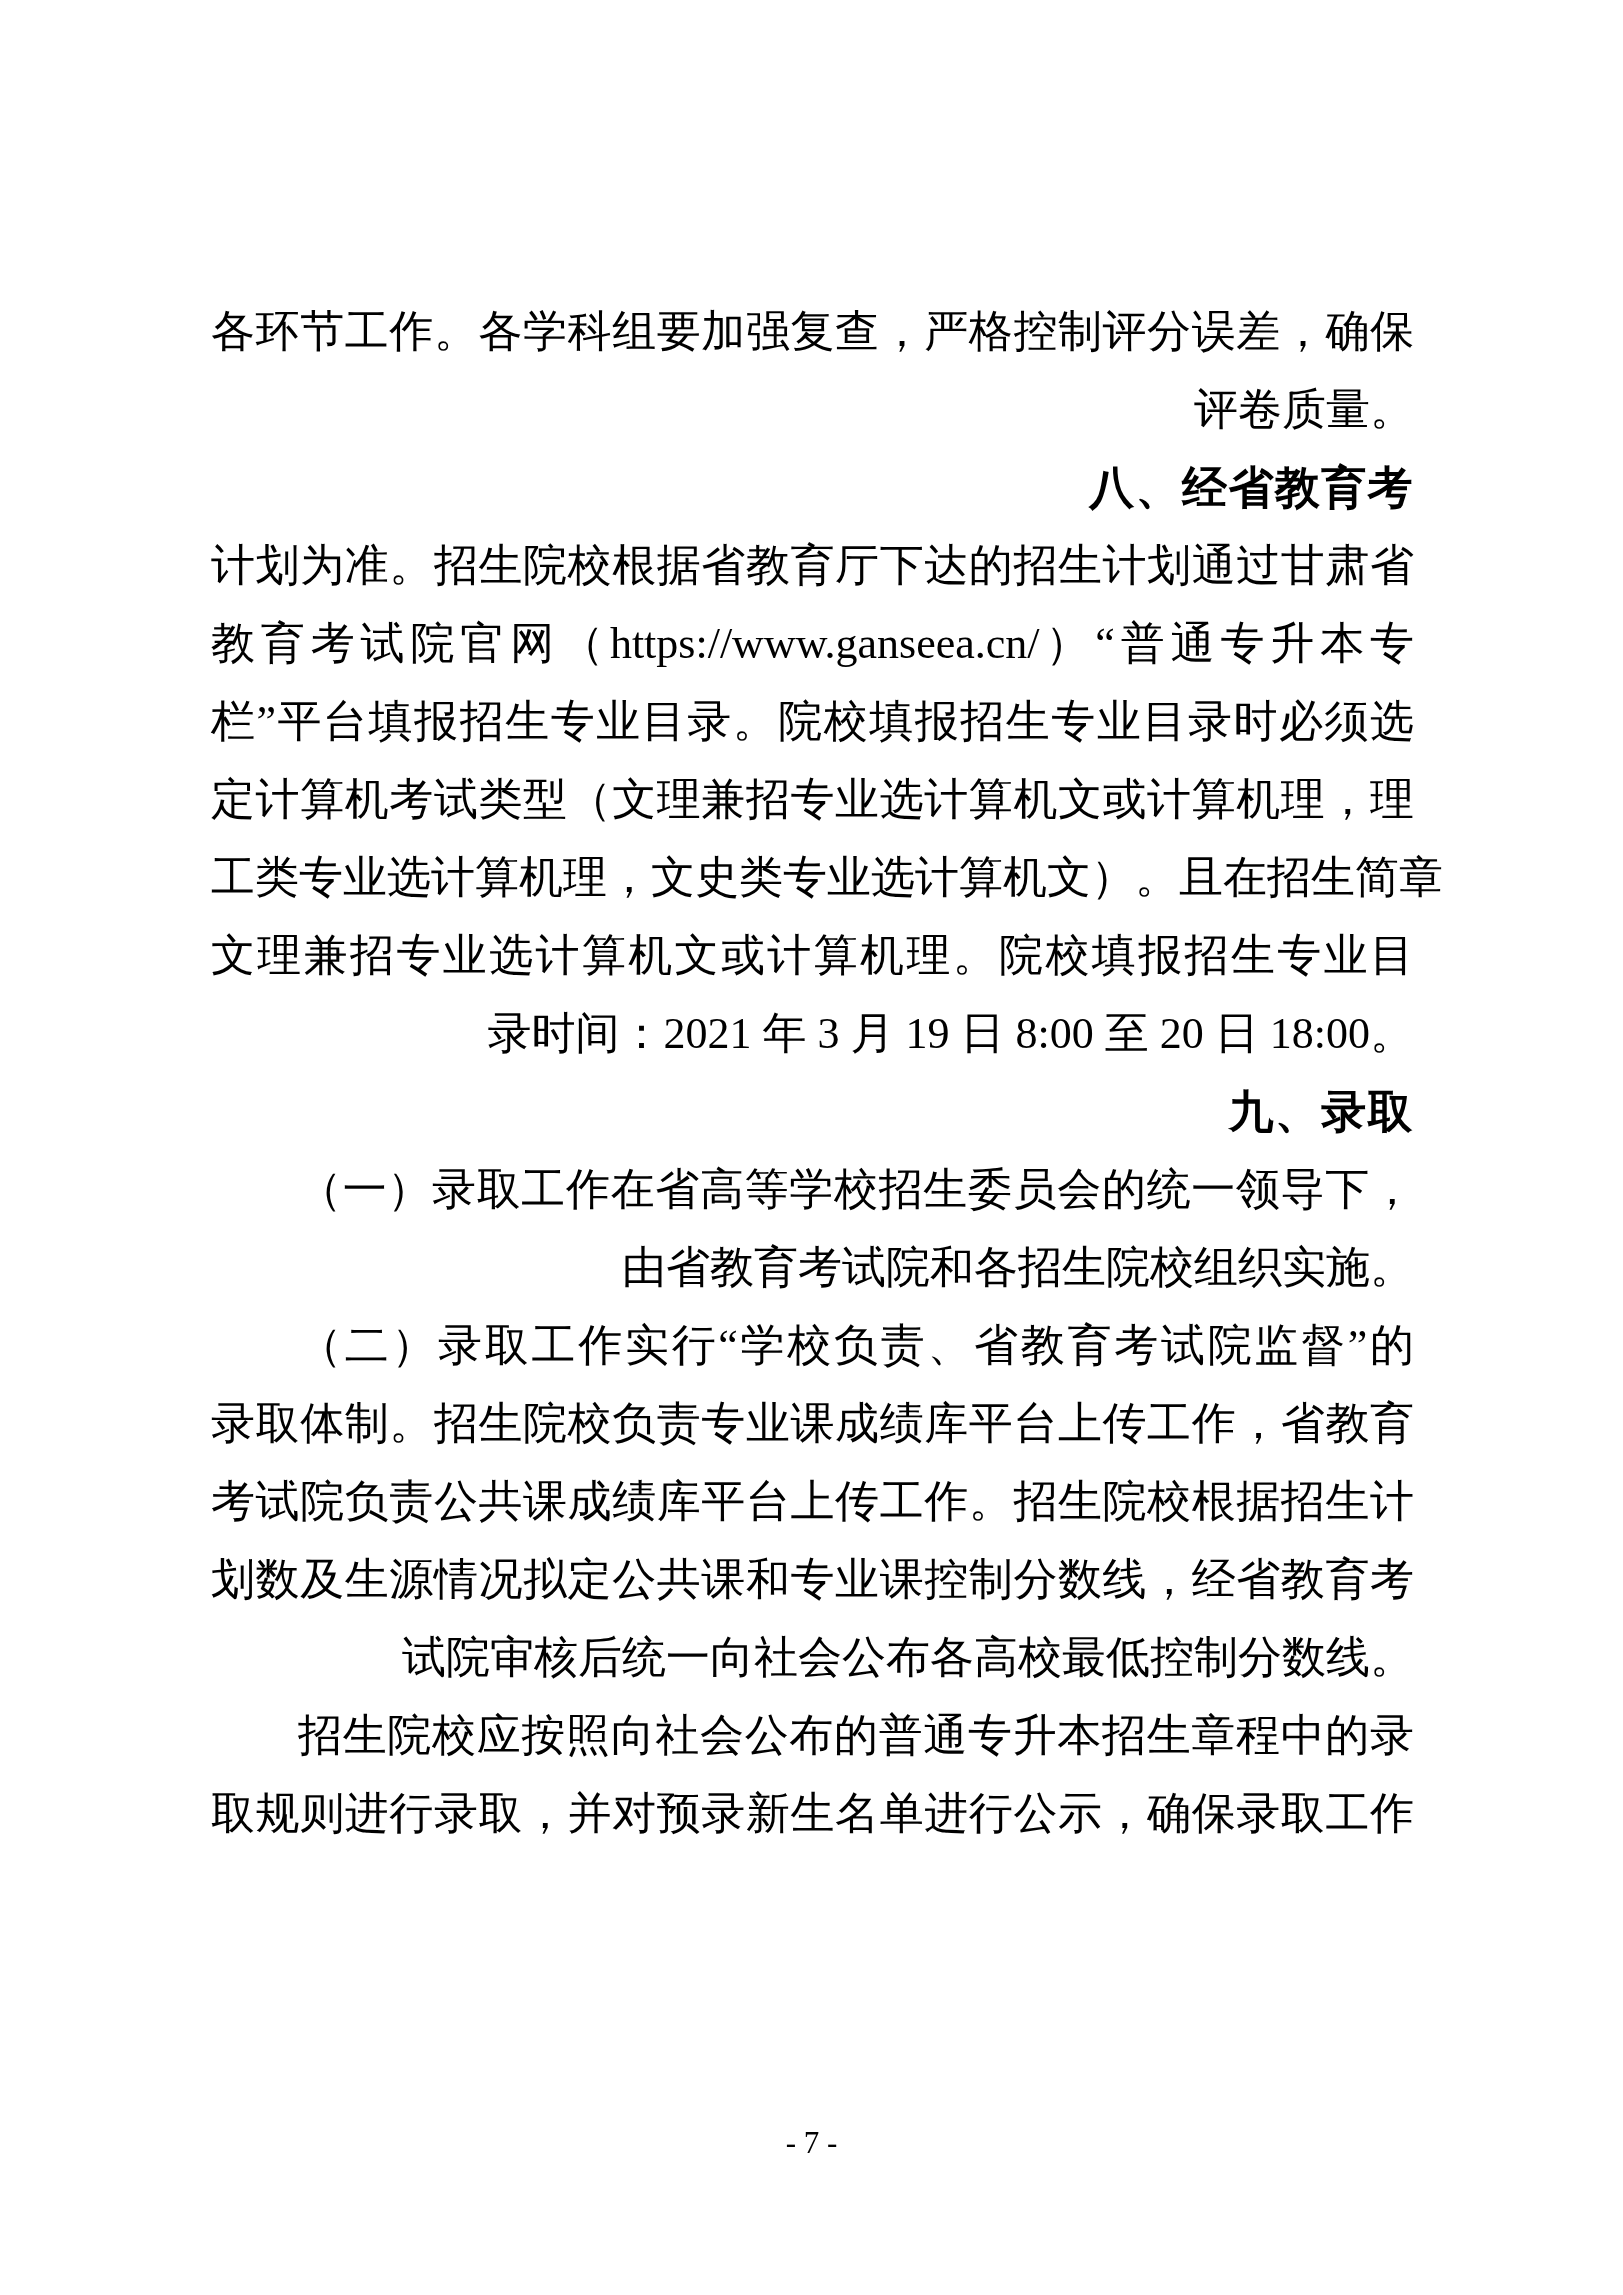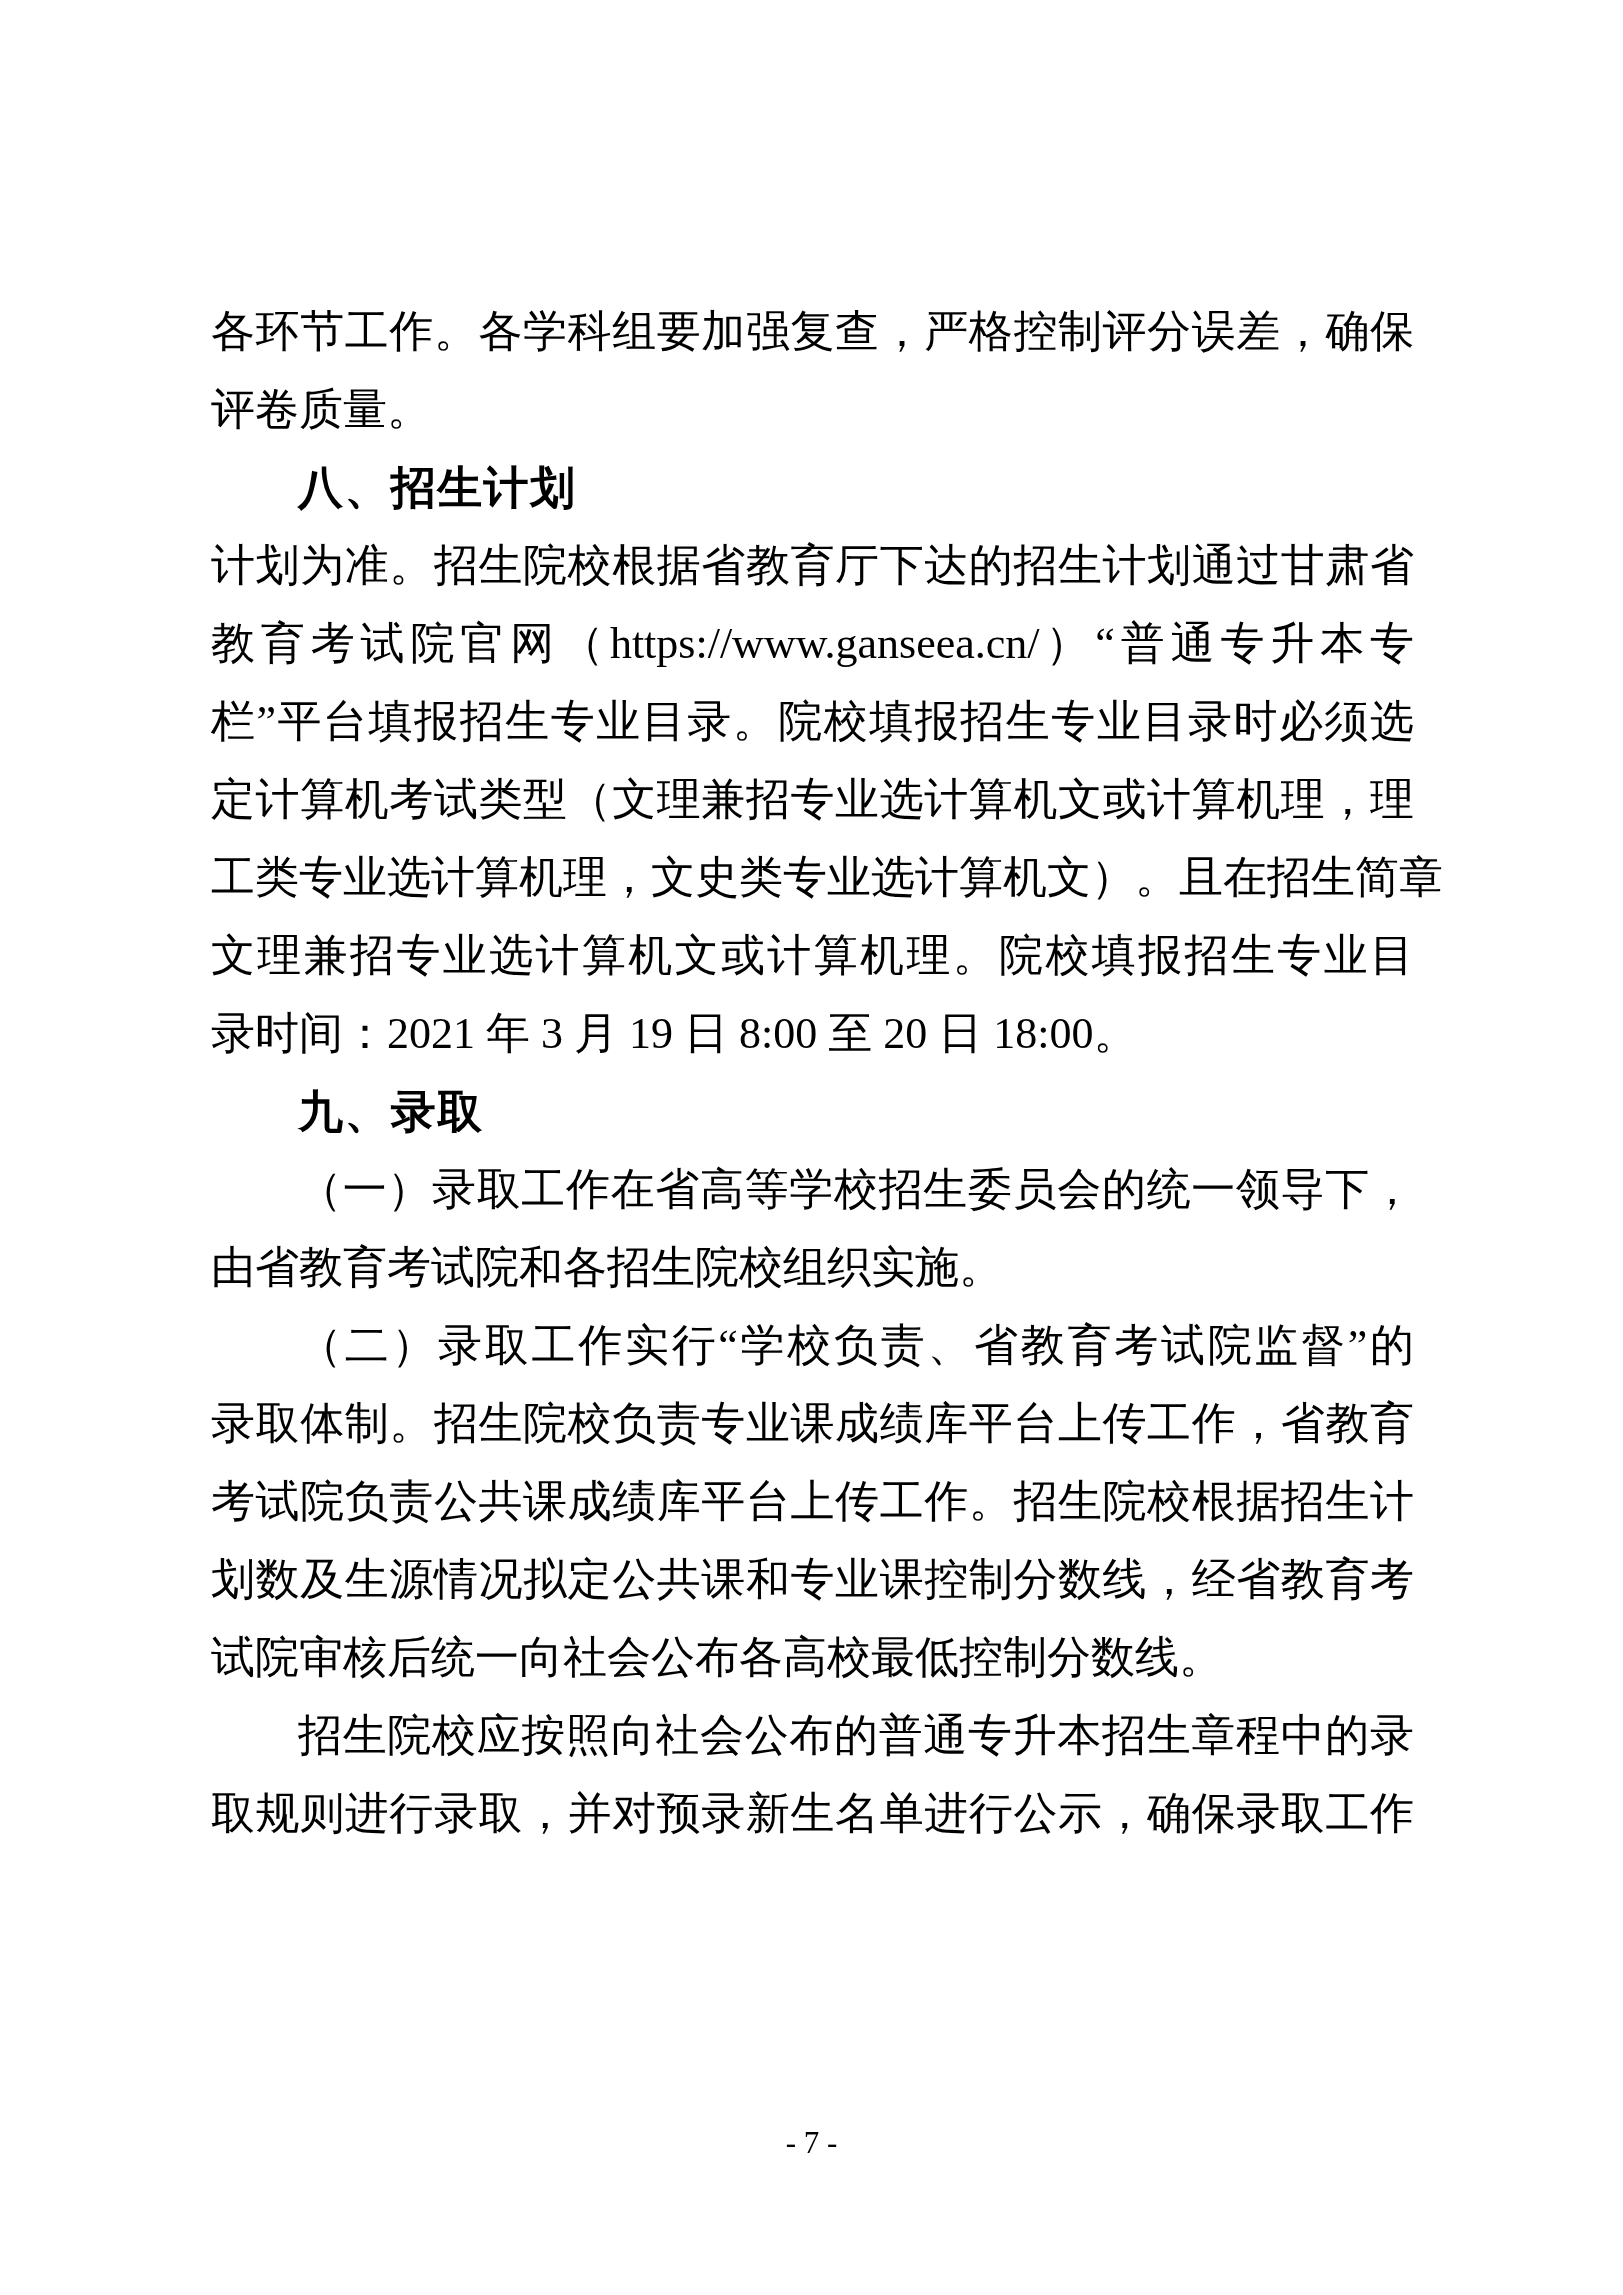--- a/index.html
+++ b/index.html
@@ -24,21 +24,21 @@
     position: absolute;
     left: 211px;
     top: 293px;
     width: 1203px;
   }
   .line {
     height: 78px;
     line-height: 78px;
     font-size: 44px;
     white-space: nowrap;
-    text-align: left;
+    text-align: right;
     color: #000000;
   }
   .line.fill {
     text-align: justify;
     text-align-last: justify;
   }
   .line.indent {
     padding-left: 87px;
   }
   .line.heading {
@@ -58,21 +58,21 @@
     font-family: "Liberation Serif", "DejaVu Serif", serif;
   }
 </style>
 </head>
 <body>
 
 <div class="doc-page">
   <div class="doc-lines">
       <div class="line fill">各环节工作。各学科组要加强复查，严格控制评分误差，确保</div>
       <div class="line">评卷质量。</div>
-      <div class="line heading indent">八、招生计划</div>
+      <div class="line heading indent">八、经省教育考</div>
       <div class="line fill">计划为准。招生院校根据省教育厅下达的招生计划通过甘肃省</div>
       <div class="line fill">教育考试院官网（https://www.ganseea.cn/）“普通专升本专</div>
       <div class="line fill">栏”平台填报招生专业目录。院校填报招生专业目录时必须选</div>
       <div class="line fill">定计算机考试类型（文理兼招专业选计算机文或计算机理，理</div>
       <div class="line fill">工类专业选计算机理，文史类专业选计算机文）。且在招生简章</div>
       <div class="line fill">文理兼招专业选计算机文或计算机理。院校填报招生专业目</div>
       <div class="line">录时间：2021 年 3 月 19 日 8:00 至 20 日 18:00。</div>
       <div class="line heading indent">九、录取</div>
       <div class="line indent fill">（一）录取工作在省高等学校招生委员会的统一领导下，</div>
       <div class="line">由省教育考试院和各招生院校组织实施。</div>

